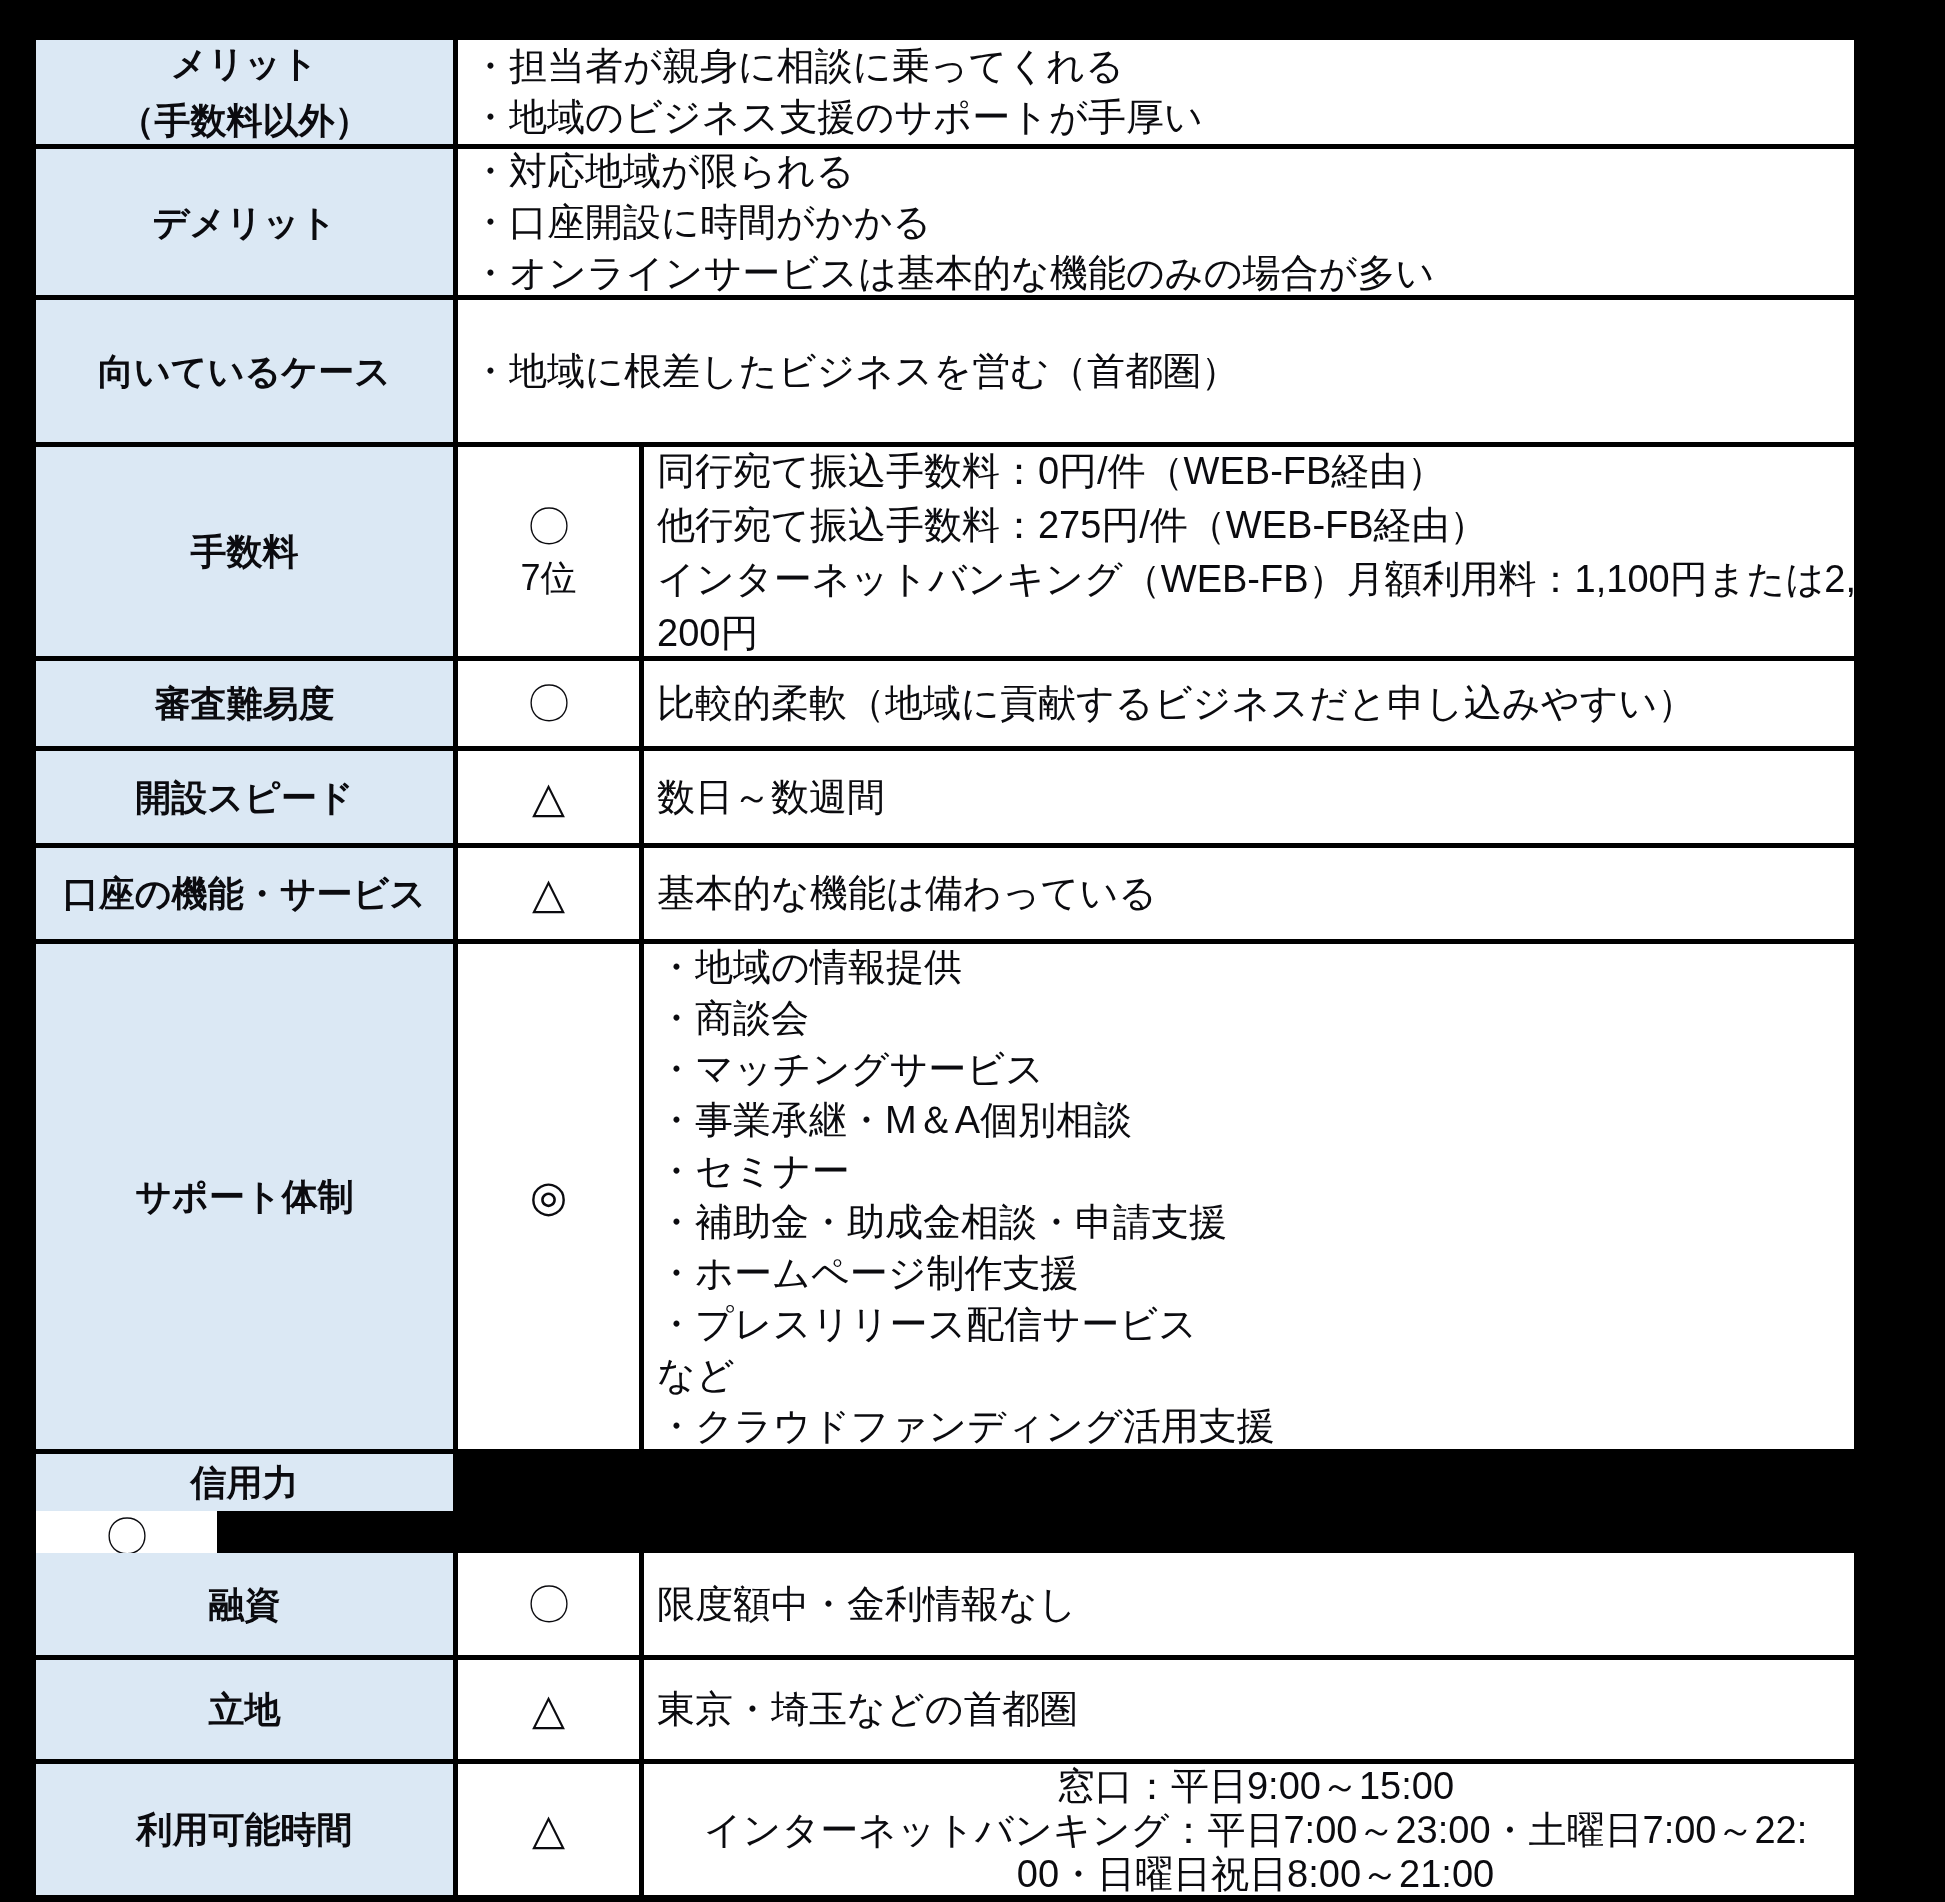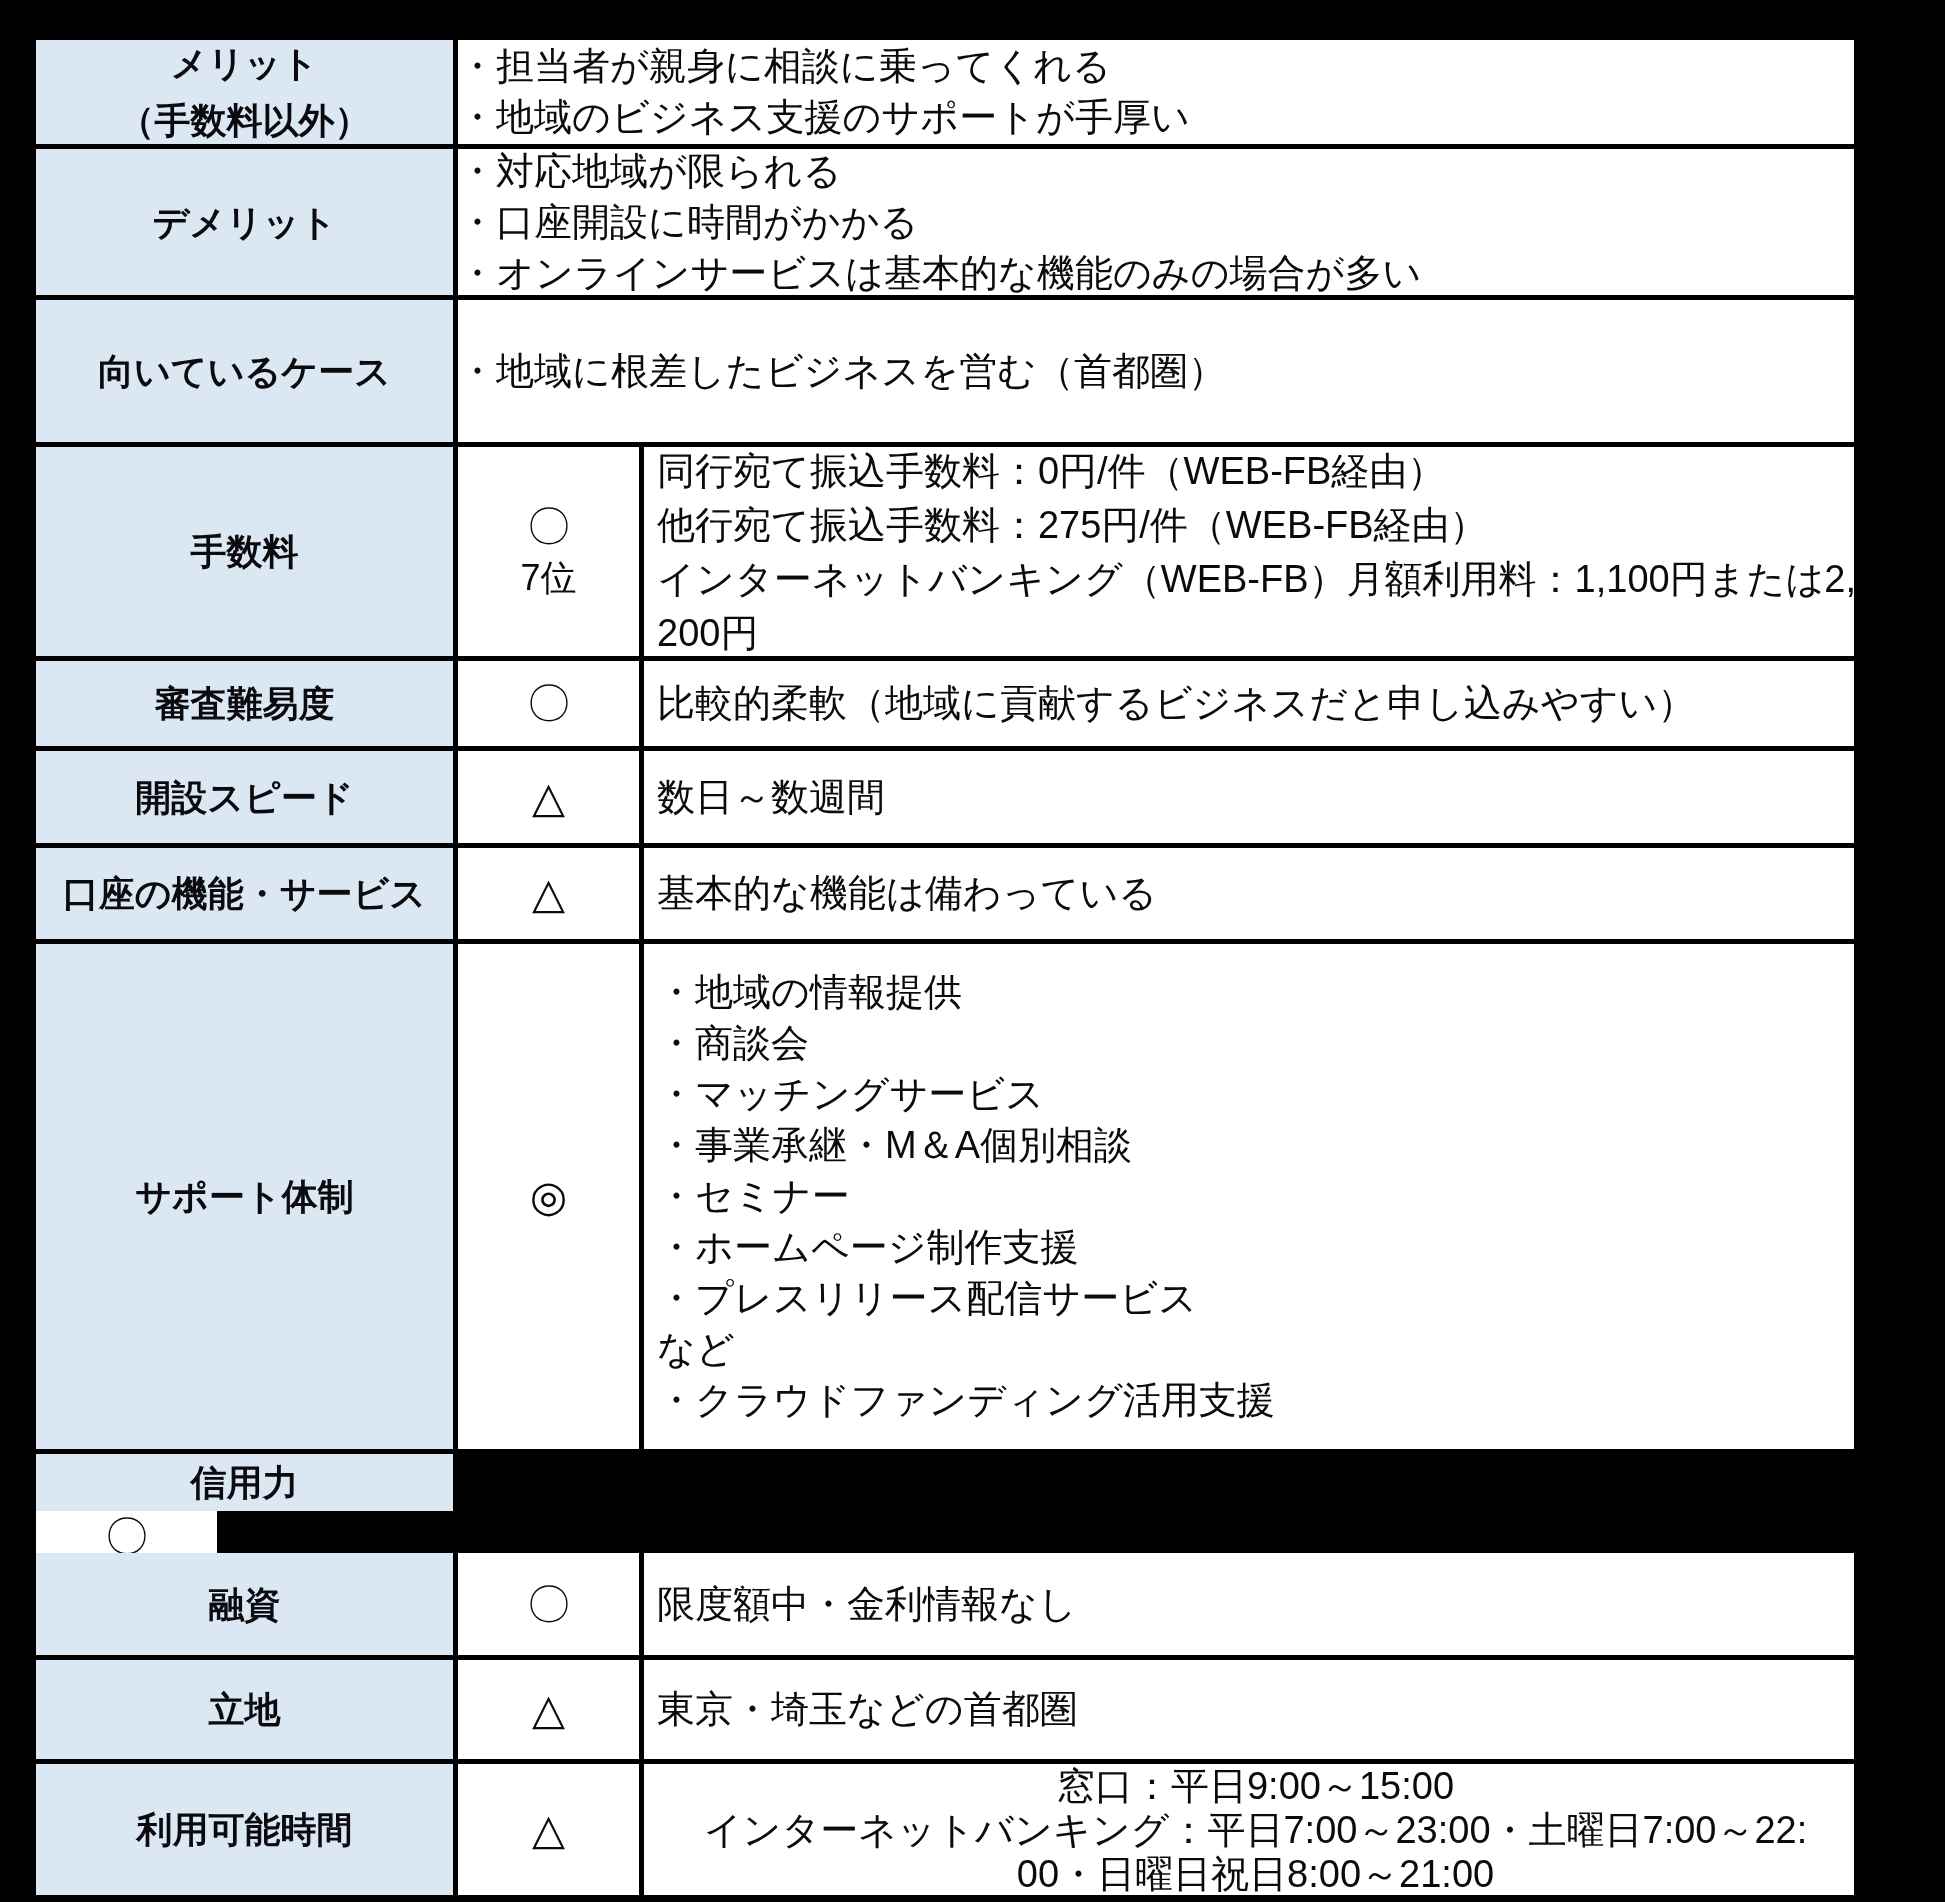--- a/index.html
+++ b/index.html
@@ -58,20 +58,21 @@
     background:#ffffff;
     padding-left:13px;
     font-size:38px;
     line-height:51px;
   }
   .desc.wide-lh{line-height:54px;}
   .desc.tight{line-height:44px;align-items:center;}
   .merged{
     flex:1;
     background:#ffffff;
+    padding-left:13px;
     font-size:38px;
     line-height:51px;
   }
   .line{white-space:nowrap;}
   
   .r1{height:104px;} .r2{height:146px;} .r3{height:142px;}
   .r4{height:209px;} .r5{height:85px;} .r6{height:92px;}
   .r7{height:91px;} .r8{height:505px;} .r9{height:94px;flex-direction:column;}
   .r10{height:102px;} .r11{height:99px;} .r12{height:131px;}
 </style>
@@ -169,20 +170,21 @@
     </div>
     <div class="cell rating">
       <div class="line">◎</div>
     </div>
     <div class="cell desc">
       <div class="line">・地域の情報提供</div>
       <div class="line">・商談会</div>
       <div class="line">・マッチングサービス</div>
       <div class="line">・事業承継・M＆A個別相談</div>
       <div class="line">・セミナー</div>
+      <div class="line">・補助金・助成金相談・申請支援</div>
       <div class="line">・ホームページ制作支援</div>
       <div class="line">・プレスリリース配信サービス</div>
       <div class="line">など</div>
       <div class="line">・クラウドファンディング活用支援</div>
     </div>
   </div>
 
   <div class="row r9">
     <div class="cell label">
       <div class="line">信用力</div>

